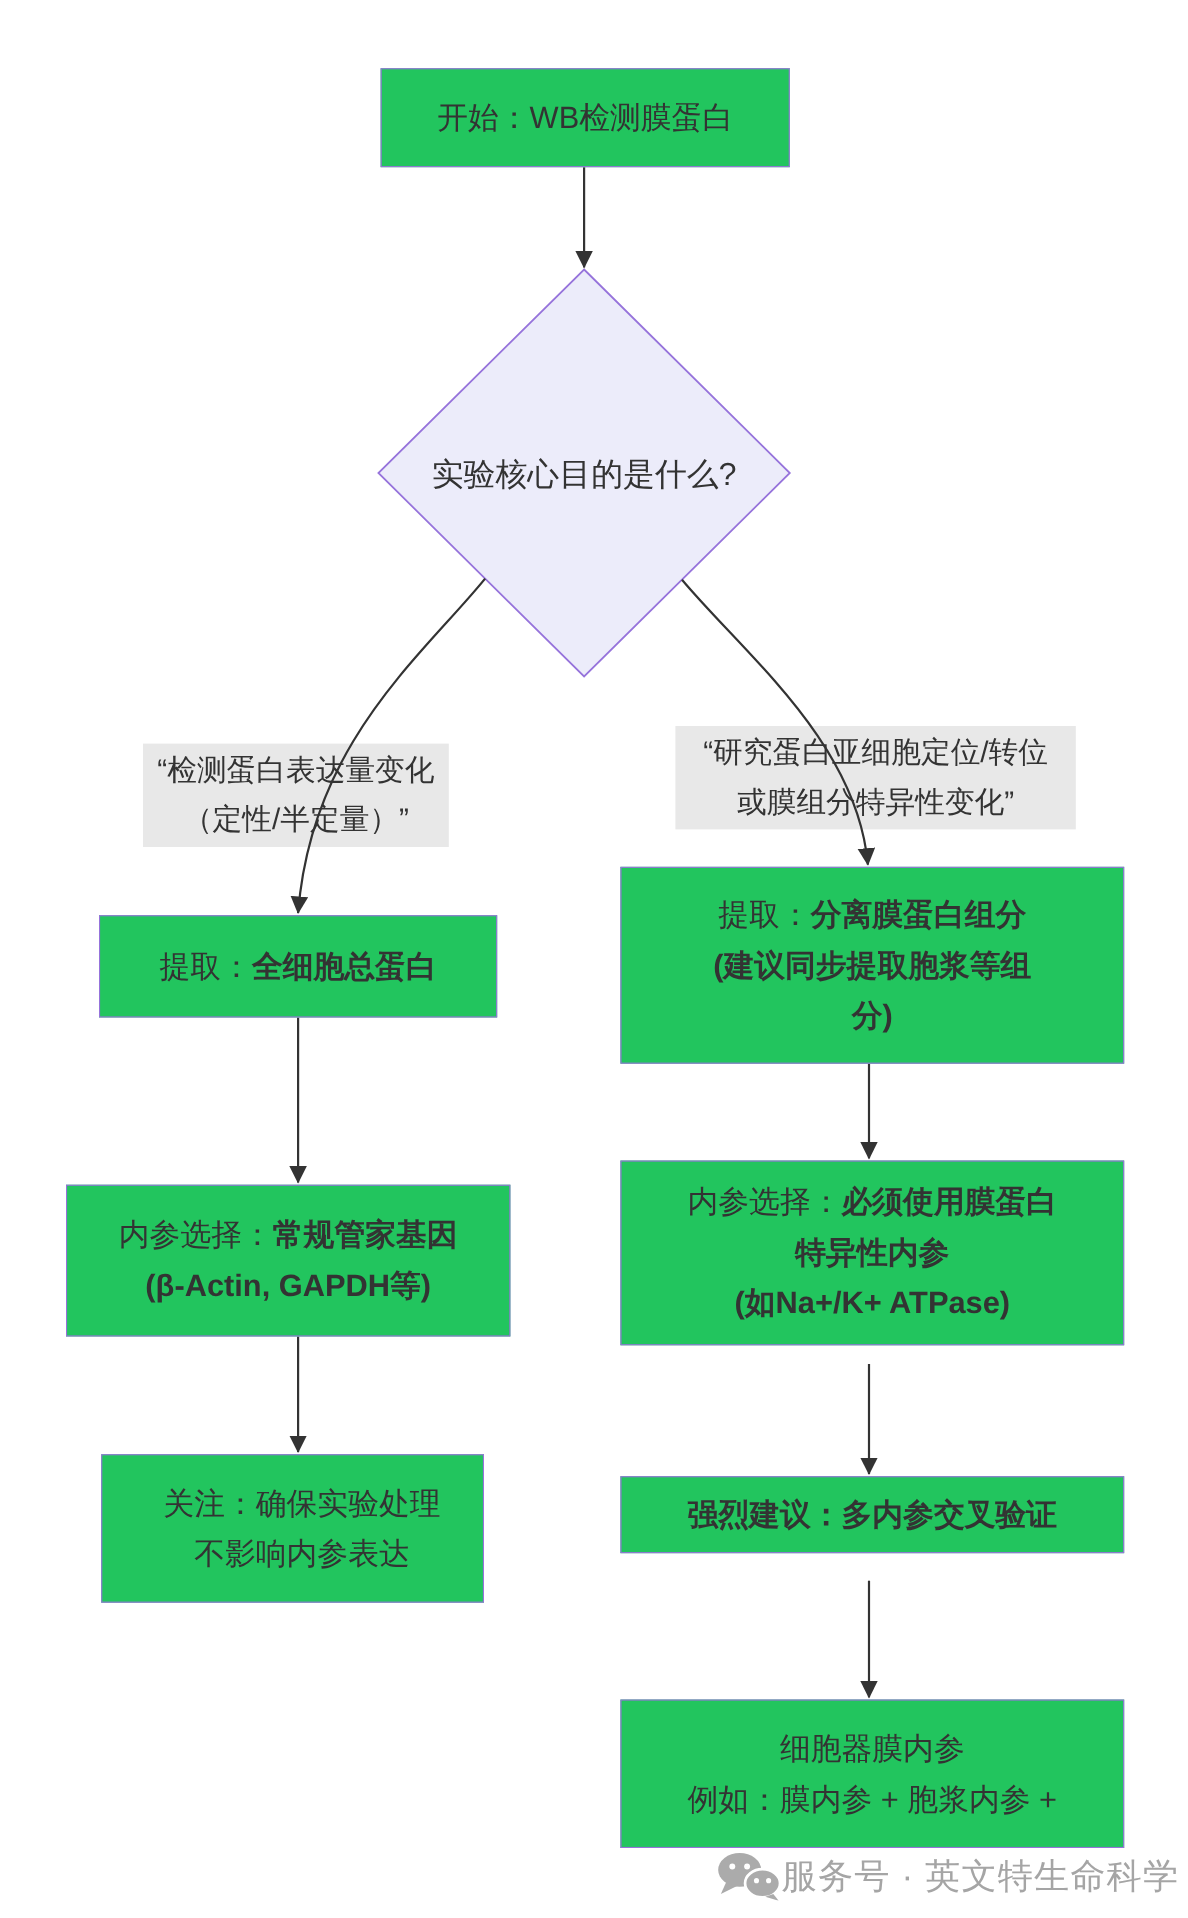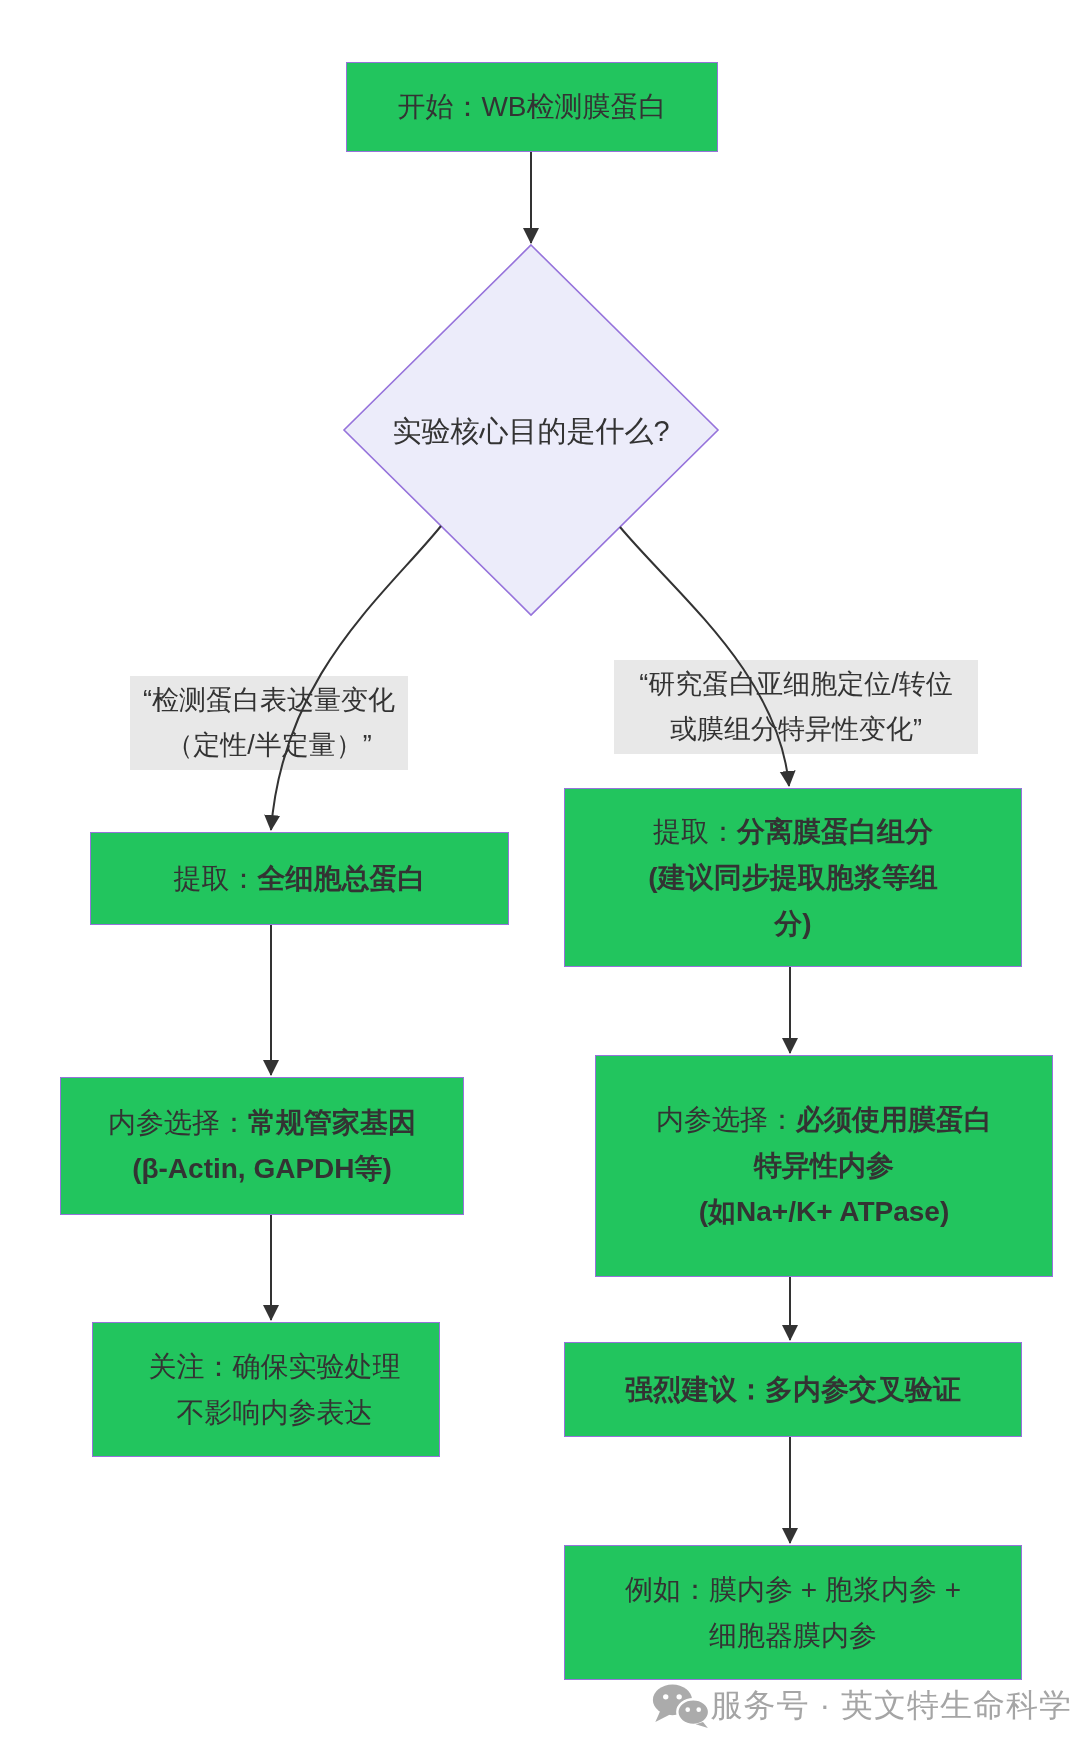--- a/index.html
+++ b/index.html
@@ -48,21 +48,21 @@
     <path d="M 790 1240 L 790 1340" stroke="#333333" stroke-width="2" fill="none" marker-end="url(#arrow)"></path>
     <path d="M 790 1437 L 790 1543" stroke="#333333" stroke-width="2" fill="none" marker-end="url(#arrow)"></path>
   </svg>
 
   <div class="node" style="left:346px;top:62px;width:372px;height:90px;">
     <span>开始：WB检测膜蛋白</span>
   </div>
 
   <div class="decision-text" style="left:331px;top:412px;width:400px;">实验核心目的是什么?</div>
 
-  <div class="node" style="left:90px;top:832px;width:419px;height:93px;">
+  <div class="node" style="left:90px;top:832px;width:362px;height:93px;">
     <span>
       <span>提取：</span><span class="em">全细胞总蛋白</span>
     </span>
   </div>
 
   <div class="node" style="left:60px;top:1077px;width:404px;height:138px;">
     <span class="line">
       <span>内参选择：</span><span class="em">常规管家基因</span>
     </span>
     <span class="line em">(β-Actin, GAPDH等)</span>
@@ -74,35 +74,35 @@
   </div>
 
   <div class="node" style="left:564px;top:788px;width:458px;height:179px;">
     <span class="line">
       <span>提取：</span><span class="em">分离膜蛋白组分</span>
     </span>
     <span class="line em">(建议同步提取胞浆等组</span>
     <span class="line em">分)</span>
   </div>
 
-  <div class="node" style="left:595px;top:1055px;width:458px;height:222px;">
+  <div class="node" style="left:564px;top:1055px;width:458px;height:168px;">
     <span class="line">
       <span>内参选择：</span><span class="em">必须使用膜蛋白</span>
     </span>
     <span class="line em">特异性内参</span>
     <span class="line em">(如Na+/K+ ATPase)</span>
   </div>
 
-  <div class="node" style="left:564px;top:1342px;width:458px;height:95px;">
+  <div class="node" style="left:564px;top:1342px;width:458px;height:70px;">
     <span class="em">强烈建议：多内参交叉验证</span>
   </div>
 
   <div class="node" style="left:564px;top:1545px;width:458px;height:135px;">
+    <span class="line">细胞器膜内参</span>
     <span class="line">例如：膜内参 + 胞浆内参 +</span>
-    <span class="line">细胞器膜内参</span>
   </div>
 
   <div class="footer" style="right:8px;top:1684px;">
     <svg width="60" height="44" viewBox="0 0 48 36">
       <ellipse cx="17" cy="13" rx="16" ry="12.5" fill="#ABABAB"></ellipse>
       <polygon points="7,22 3,31 15,25" fill="#ABABAB"></polygon>
       <circle cx="11.5" cy="10.5" r="2.2" fill="#ffffff"></circle>
       <circle cx="22.5" cy="10.5" r="2.2" fill="#ffffff"></circle>
       <ellipse cx="34" cy="23" rx="13" ry="10.5" fill="#ABABAB" stroke="#ffffff" stroke-width="2"></ellipse>
       <polygon points="42,31 46,36 36,33" fill="#ABABAB"></polygon>

